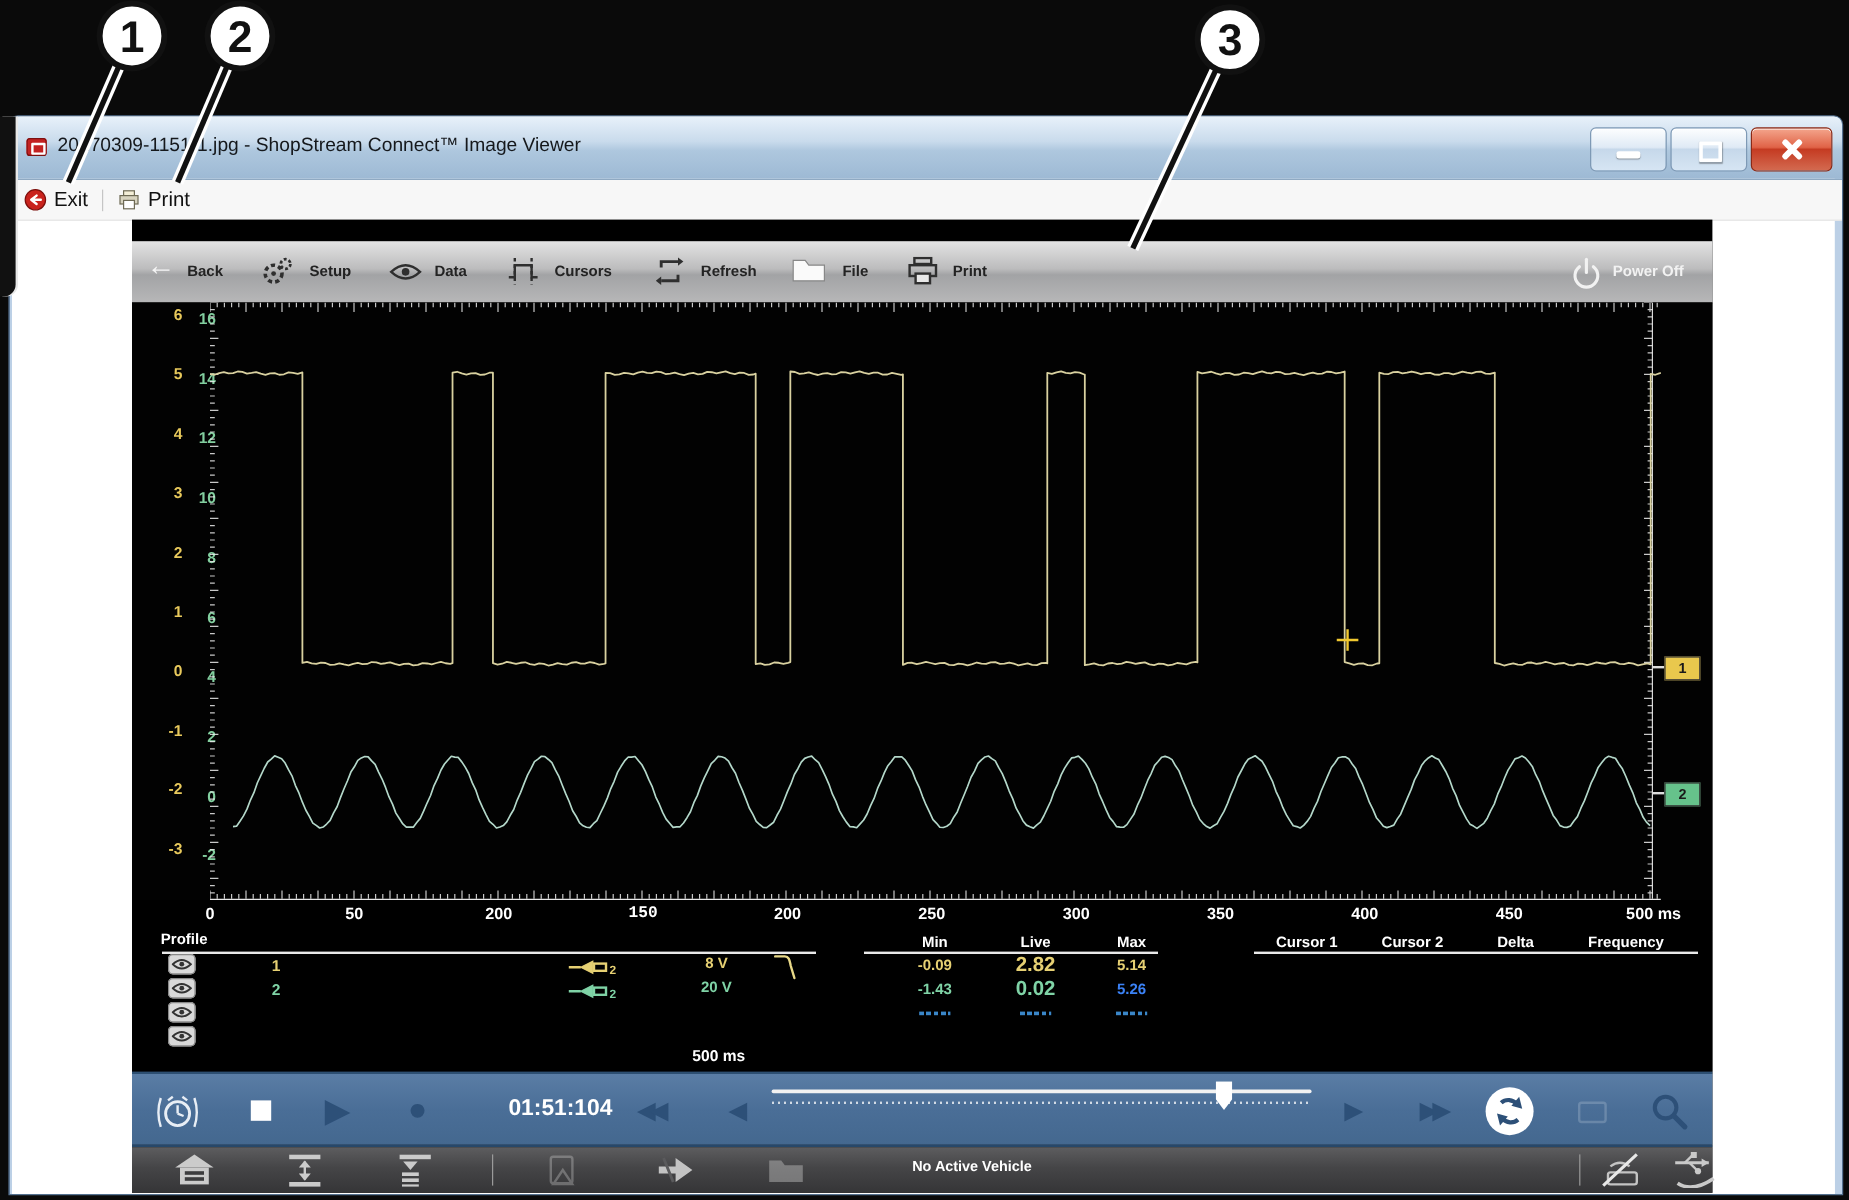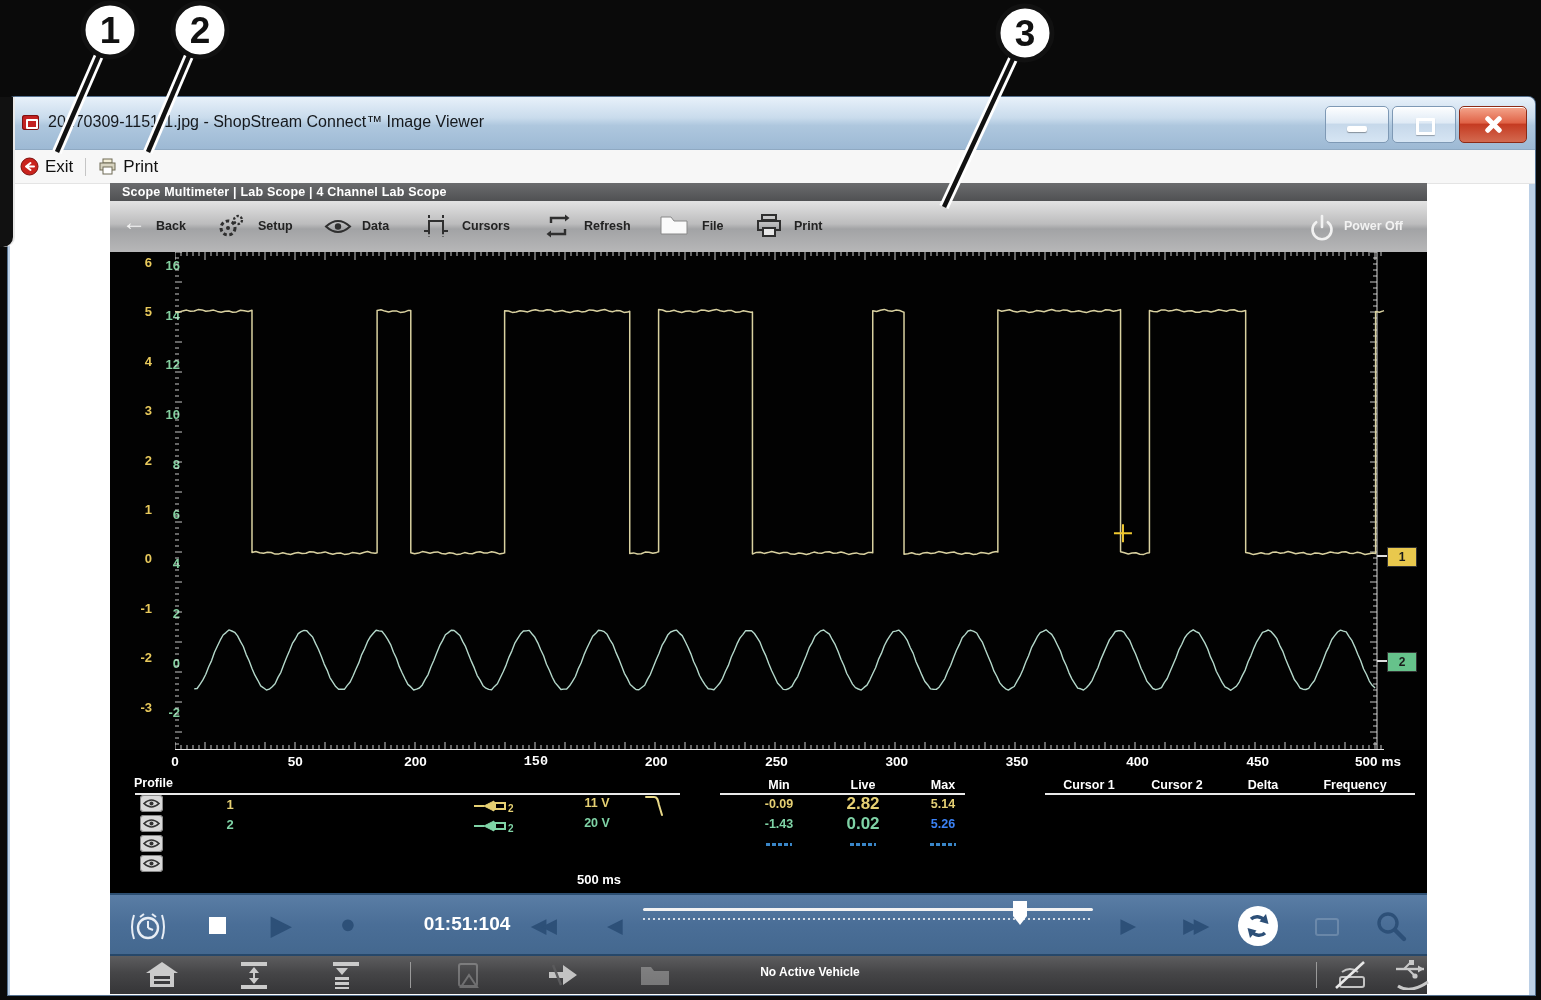--- a/index.html
+++ b/index.html
@@ -129,21 +129,20 @@
           <rect x="5" y="1" width="9" height="4" fill="#f4efd8" stroke="#6e6a55" stroke-width="1"></rect>
           <rect x="2" y="5" width="15" height="7" fill="#d8d4c0" stroke="#6e6a55" stroke-width="1"></rect>
           <rect x="5" y="9" width="9" height="7" fill="#fff" stroke="#6e6a55" stroke-width="1"></rect>
         </svg>
         <span>Print</span>
       </div>
     </div>
   </div>
 
   <div id="scope">
-    <div class="shead">Scope Multimeter | Lab Scope | 4 Channel Lab Scope</div>
 
     <div class="stoolbar">
       <span class="ticn backarrow" style="left:12px">←</span>
       <span class="tlabel" style="left:46px">Back</span>
       <span class="ticn" style="left:108px">
         <svg width="26" height="24">
             <circle cx="10" cy="14" r="7" fill="none" stroke="#2f2f2f" stroke-width="3" stroke-dasharray="3.5 2.6"></circle>
             <circle cx="10" cy="14" r="2" fill="#2f2f2f"></circle>
             <circle cx="20" cy="6" r="4" fill="none" stroke="#2f2f2f" stroke-width="2.3" stroke-dasharray="2.4 1.8"></circle>
           </svg></span>
@@ -291,21 +290,21 @@
         </svg>
       <svg style="position:absolute;left:360px;top:42px" width="52" height="16">
           <g stroke="#7fd3a6" fill="#7fd3a6">
             <line x1="4" y1="8" x2="14" y2="8" stroke-width="2"></line>
             <polygon points="14,8 24,3 24,13"></polygon>
             <rect x="25" y="5" width="10" height="6" fill="none" stroke-width="2"></rect>
             <text x="38" y="14" font-size="10" stroke="none" font-weight="bold">2</text>
           </g>
         </svg>
 
-      <span class="pscale" style="left: 487px; top: 20px; color: rgb(230, 208, 115);">11 V</span>
+      <span class="pscale" style="left: 487px; top: 20px; color: rgb(230, 208, 115);">8 V</span>
       <span class="pscale" style="left: 487px; top: 40px; color: rgb(127, 211, 166);">20 V</span>
       <svg style="position:absolute;left:534px;top:18px" width="20" height="24">
           <path d="M2,3 h8 c4,0 4,4 5,8 l3,10" fill="none" stroke="#e8d888" stroke-width="2" stroke-linecap="round"></path>
         </svg>
 
       <span class="pval" style="left: 669px; top: 21px; color: rgb(230, 208, 115);">-0.09</span>
       <span class="pval live" style="left: 753px; top: 18px; color: rgb(230, 208, 115);">2.82</span>
       <span class="pval" style="left: 833px; top: 21px; color: rgb(230, 208, 115);">5.14</span>
       <span class="pval" style="left: 669px; top: 41px; color: rgb(127, 211, 166);">-1.43</span>
       <span class="pval live" style="left: 753px; top: 38px; color: rgb(127, 211, 166);">0.02</span>

